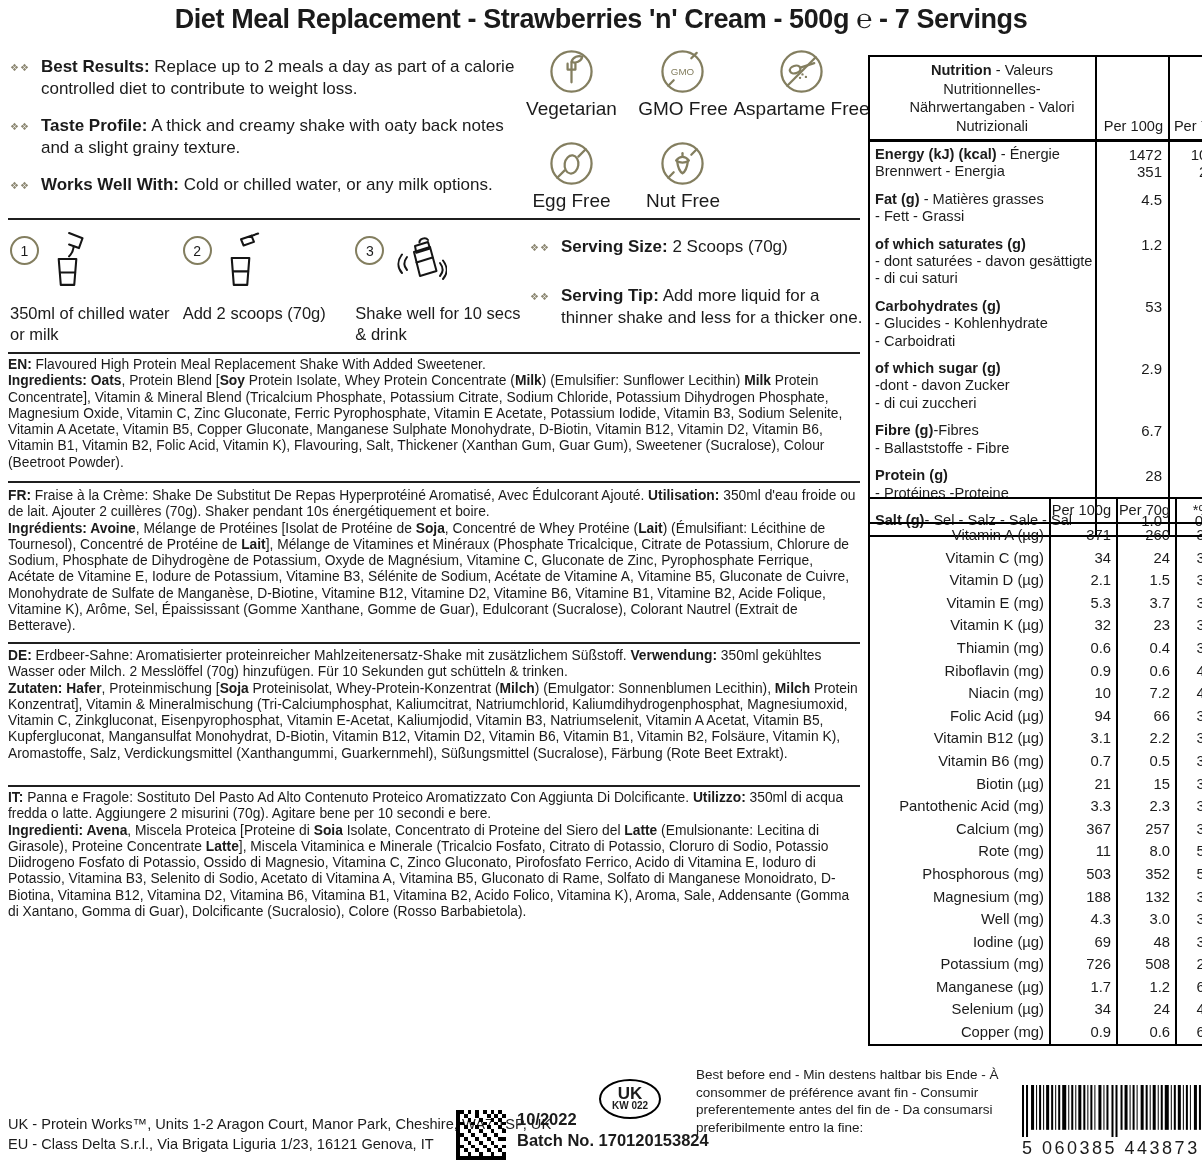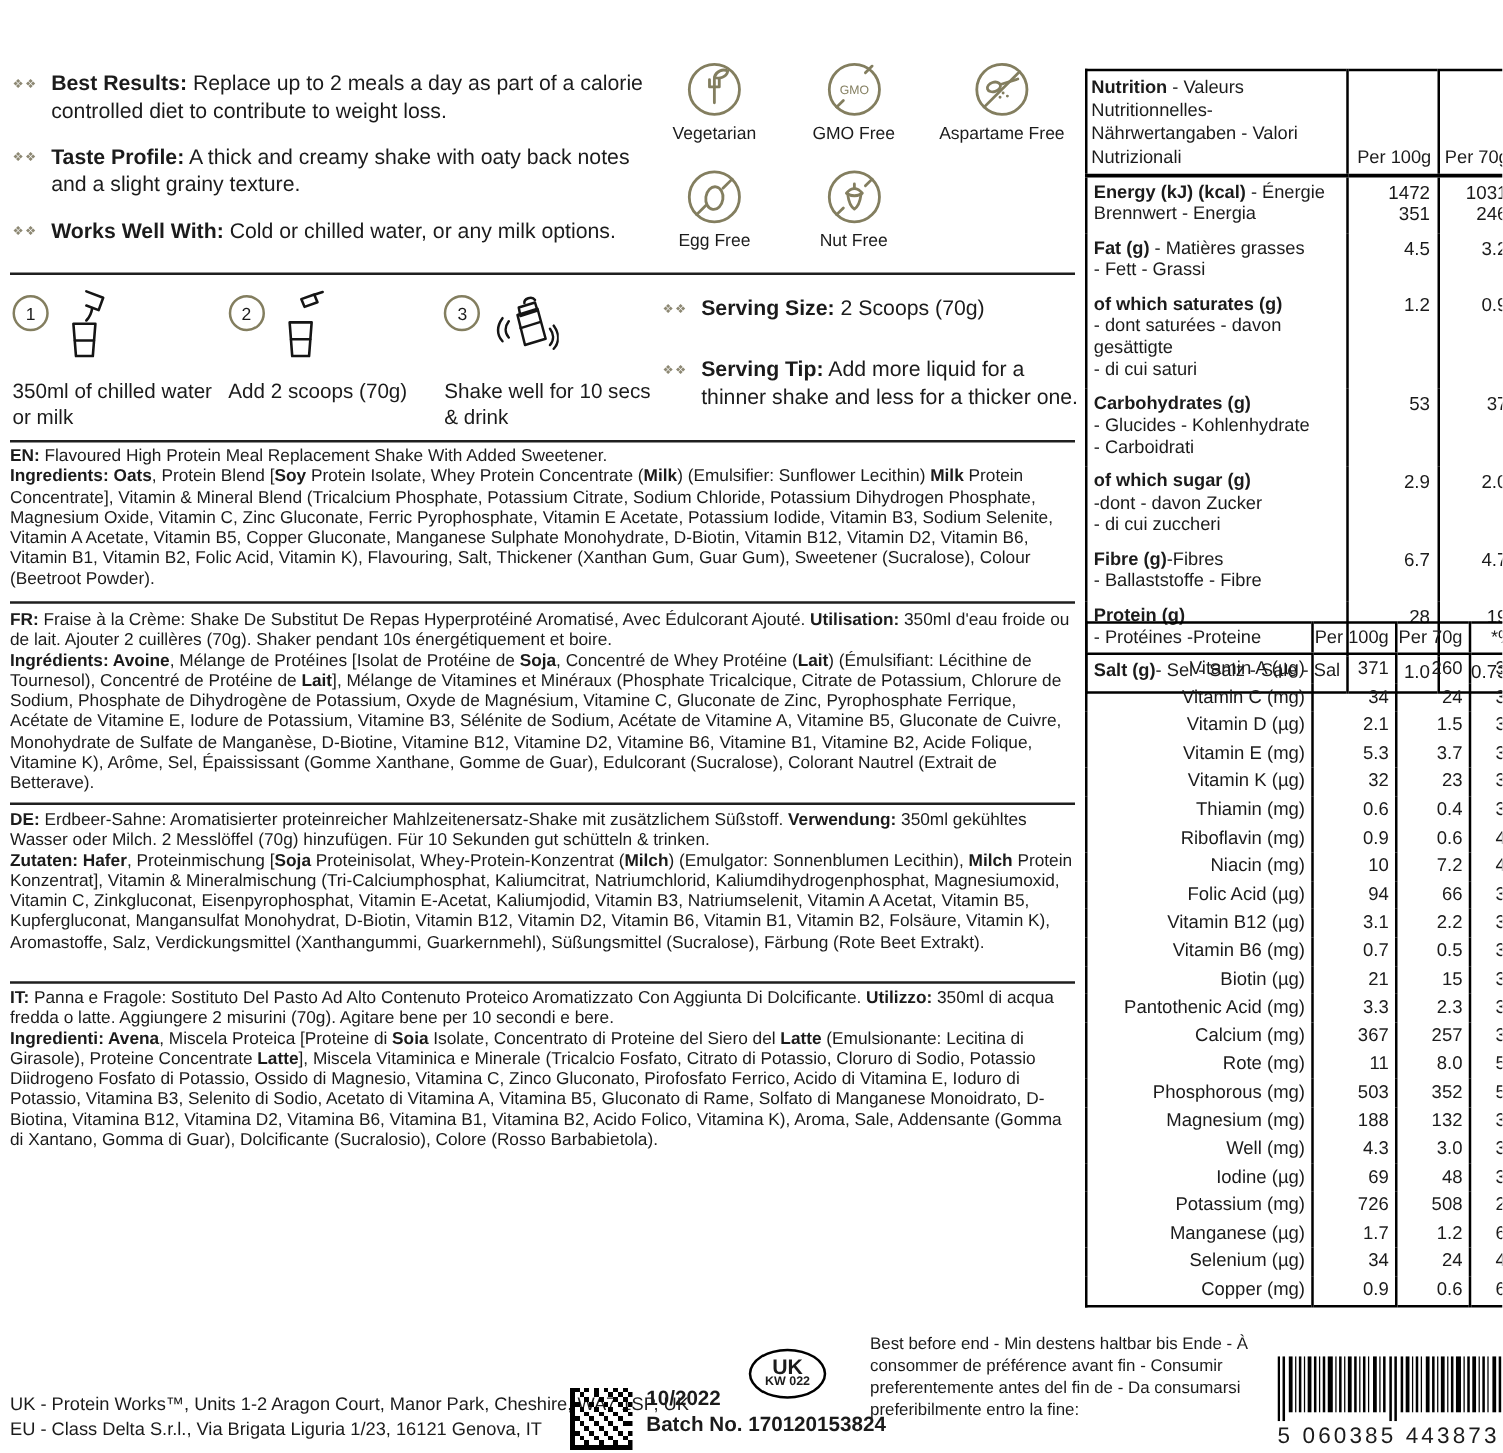--- a/index.html
+++ b/index.html
@@ -10,21 +10,21 @@
   .title{position:absolute;top:4px;left:0;width:100%;text-align:center;font-size:27px;font-weight:700;letter-spacing:-0.4px;}
 
   .info{position:absolute;left:10px;top:56px;width:508px;}
   .info-row{display:flex;gap:11px;margin-bottom:15px;}
   .info-p{margin:0;font-size:17px;line-height:22px;}
   .bullet{color:#8d8873;font-size:10px;line-height:24px;flex:0 0 auto;letter-spacing:1px;}
 
   .badges{position:absolute;left:519px;top:48px;width:342px;display:grid;grid-template-columns:105px 118px 119px;row-gap:20px;justify-items:center;}
   .badge{display:flex;flex-direction:column;align-items:center;}
   .badge svg{width:47px;height:47px;}
-  .badge-label{font-size:14px;margin-top:3px;white-space:nowrap;}
+  .badge-label{font-size:19px;margin-top:3px;white-space:nowrap;}
   .b-icon{stroke:#837e5f;fill:none;stroke-width:2.3;stroke-linecap:round;stroke-linejoin:round;}
   .b-text{fill:#837e5f;stroke:none;font-size:10px;text-anchor:middle;font-family:"Liberation Sans",sans-serif;}
 
   .sep{position:absolute;left:8px;width:852px;border:none;border-top:2.3px solid #1f1f1f;margin:0;}
   .sep1{top:218px}.sep2{top:352px}.sep3{top:481px}.sep4{top:642px}.sep5{top:785px}
 
   .steps{position:absolute;left:10px;top:231px;display:flex;width:518px;}
   .step{width:173px;}
   .step-head{display:flex;align-items:flex-start;gap:7px;height:64px;}
   .step-num{width:25px;height:25px;border:2.5px solid #837e5f;border-radius:50%;display:flex;align-items:center;justify-content:center;font-size:14px;margin-top:5px;flex:0 0 auto;}
@@ -35,21 +35,21 @@
   .serving .info-row{margin-bottom:25px;}
 
   .para{position:absolute;left:8px;width:854px;margin:0;font-size:13.8px;line-height:16.3px;white-space:pre-line;}
   .para-en{top:357px}.para-fr{top:488px}.para-de{top:648px}.para-it{top:790px}
 
   table{border-collapse:collapse;}
   .nutri{position:absolute;left:868px;top:55px;width:331px;border:2.5px solid #000;table-layout:fixed;}
   .nutri th,.nutri td{border-left:2px solid #000;}
   .nutri th:first-child,.nutri td:first-child{border-left:none;}
   .nutri thead th{border-bottom:3px solid #000;}
-  .n-title{text-align:left;font-weight:400;white-space:pre-line;padding:4px 2px 4px 3px;font-size:14.6px;line-height:18.5px;width:202px;}
+  .n-title{text-align:center;font-weight:400;white-space:pre-line;padding:4px 2px 4px 21px;font-size:14.6px;line-height:18.5px;width:202px;}
   .n-col{font-weight:400;vertical-align:bottom;text-align:right;padding:0 5px 5px 0;font-size:14.6px;}
   .n-c100{width:66px}.n-c70{width:55px}
   .n-label{white-space:pre-line;padding:4px 2px 6px 5px;line-height:17.4px;vertical-align:top;font-size:14.6px;}
   .n-val{text-align:right;vertical-align:top;padding:4px 6px 0 0;white-space:pre-line;line-height:17.4px;font-size:15px;}
 
   .vits{position:absolute;left:868px;top:497px;width:331px;border:2.5px solid #000;table-layout:fixed;}
   .vits th,.vits td{border-left:2px solid #000;}
   .vits th:first-child,.vits td:first-child{border-left:none;}
   .vits thead th{font-weight:400;border-bottom:2.5px solid #000;padding:3px 5px 4px 0;text-align:right;font-size:14.6px;}
   .vits td{height:22.6px;line-height:22.6px;padding:0 5px 0 0;text-align:right;font-size:14.8px;}
@@ -67,20 +67,21 @@
   .bestbefore{position:absolute;left:696px;top:1066px;width:312px;font-size:13.5px;line-height:17.5px;}
   .barcode{position:absolute;left:1012px;top:1085px;width:176px;padding-left:10px;}
   .barcode svg{width:188px;height:52px;display:block;}
   .barcode-digits{font-size:18px;letter-spacing:2.5px;white-space:pre;margin-top:1px;font-weight:400;}
 </style>
 </head>
 <body>
 
 <div class="label">
 
+  <div class="title">Diet Meal Replacement - Strawberries 'n' Cream - 500g ℮ - 7 Servings</div>
 
   <div class="info">
     <div class="info-row">
       <span class="bullet">❖❖</span>
       <p class="info-p"><b>Best Results:</b> <span>Replace up to 2 meals a day as part of a calorie controlled diet to contribute to weight loss.</span></p>
     </div>
     <div class="info-row">
       <span class="bullet">❖❖</span>
       <p class="info-p"><b>Taste Profile:</b> <span>A thick and creamy shake with oaty back notes and a slight grainy texture.</span></p>
     </div>

